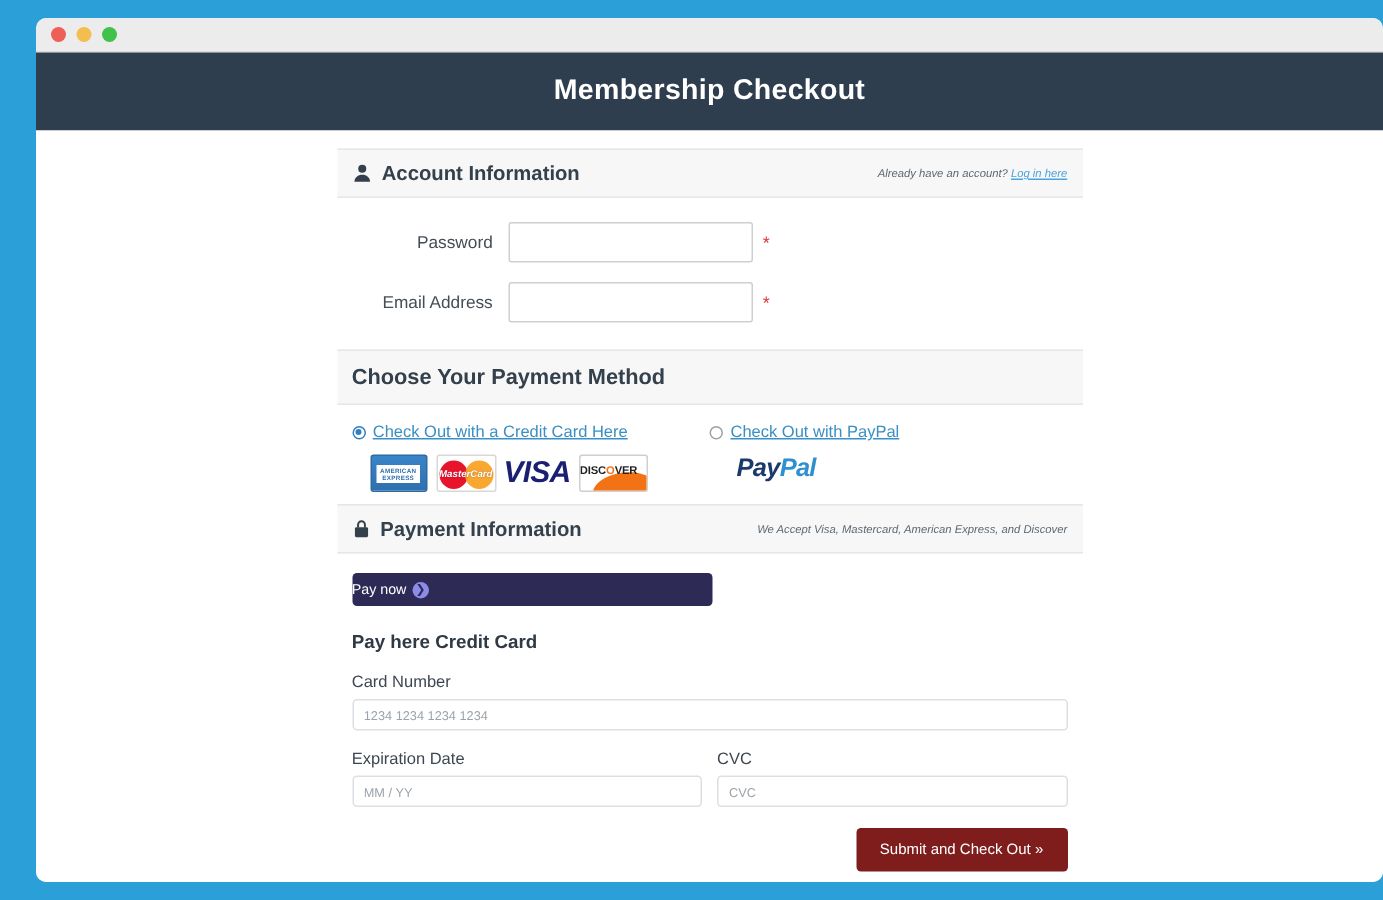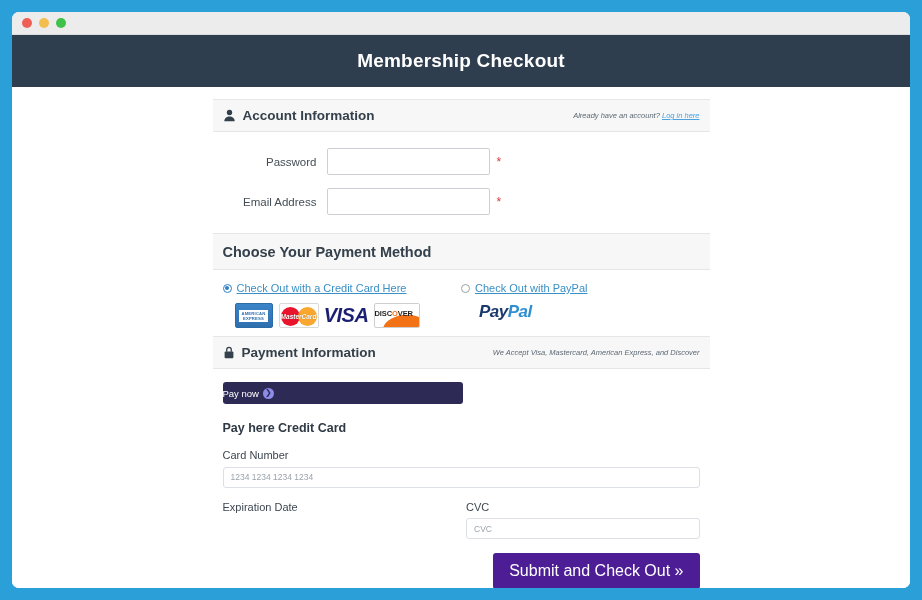--- a/index.html
+++ b/index.html
@@ -6,21 +6,21 @@
   html, body {
     width: 922px; height: 600px;
     background: #2b9fd8;
     font-family: "Liberation Sans", sans-serif;
     overflow: hidden;
   }
 
   
   .window {
     position: absolute;
-    left: 12px; top: 12px;
+    left: 24px; top: 12px;
     width: 898px; height: 576px;
     background: #ffffff;
     border-radius: 7px;
     overflow: hidden;
     display: flex;
     flex-direction: column;
   }
   .titlebar {
     height: 23px;
     background: #ececec;
@@ -302,25 +302,25 @@
   .two-col { display: flex; gap: 10px; }
   .two-col > div { flex: 1; }
 
   .submit-row {
     display: flex;
     justify-content: flex-end;
     margin-top: 14px;
     padding-bottom: 18px;
   }
   .submit-btn {
-    background: #4c1d95;
+    background: #7f1d1d;
     border: none;
     border-radius: 3px;
     color: #ffffff;
-    font-size: 16px;
+    font-size: 10px;
     font-family: "Liberation Sans", sans-serif;
     padding: 9px 16px;
     cursor: pointer;
   }
 </style>
 </head>
 <body>
 
 <div class="window">
 
@@ -430,20 +430,21 @@
         <div class="pay-cc-title">Pay here Credit Card</div>
 
         <div class="field-block">
           <div class="field-label">Card Number</div>
           <input class="stripe-input" type="text" placeholder="1234 1234 1234 1234" style="">
         </div>
 
         <div class="two-col">
           <div>
             <div class="field-label">Expiration Date</div>
+            <input class="stripe-input" type="text" placeholder="MM / YY" style="">
           </div>
           <div>
             <div class="field-label">CVC</div>
             <input class="stripe-input" type="text" placeholder="CVC" style="">
           </div>
         </div>
 
         <div class="submit-row">
           <button class="submit-btn">Submit and Check Out »</button>
         </div>

